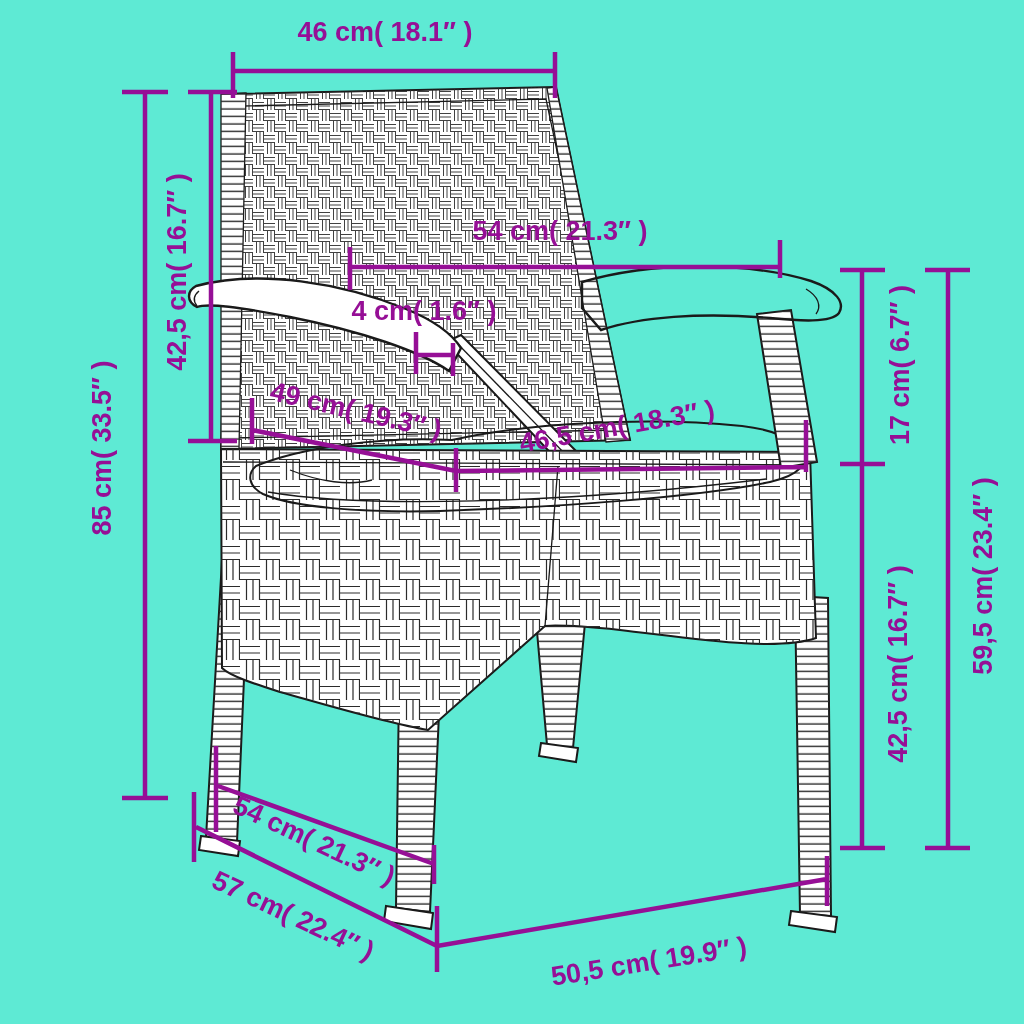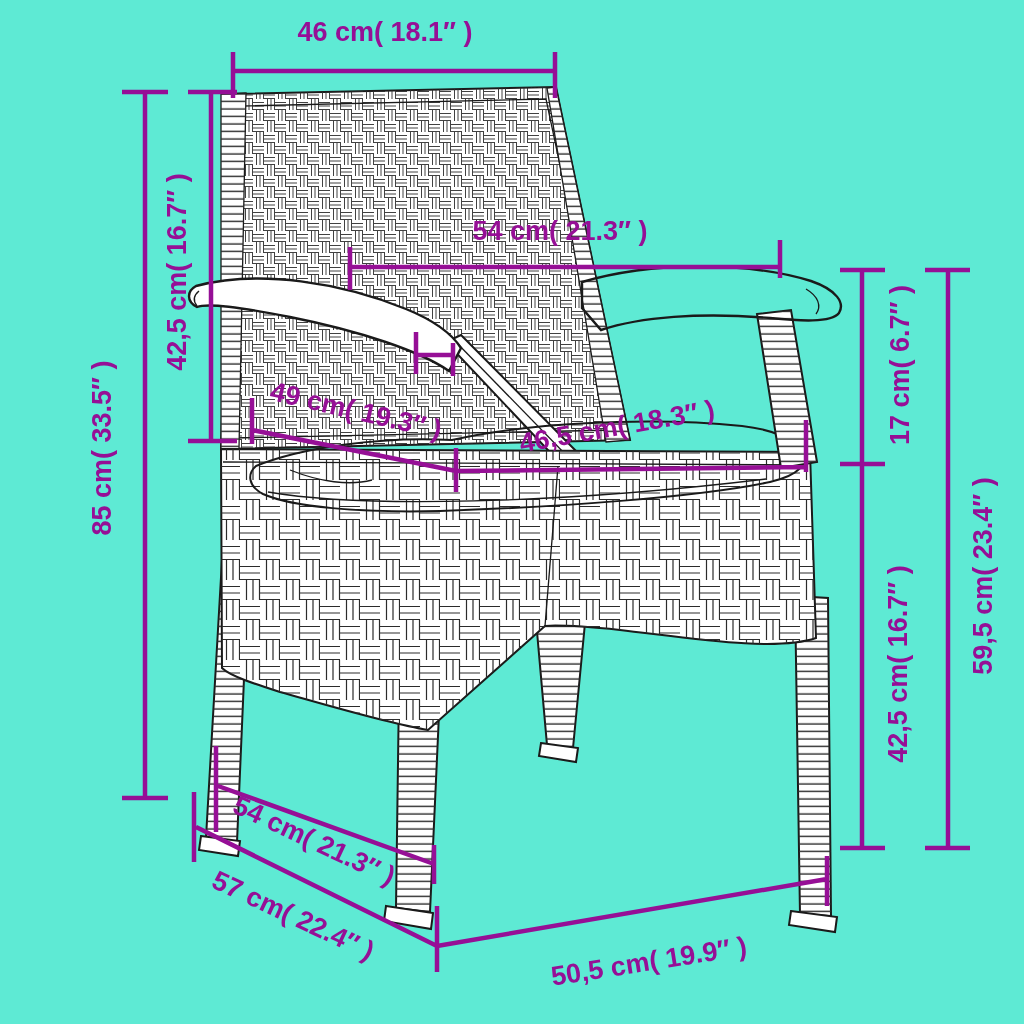--- a/index.html
+++ b/index.html
@@ -173,20 +173,21 @@
   </svg>
 
   <div class="lbl" style="left:385px;top:32px;transform:translate(-50%,-50%);">46 cm( 18.1″ )</div>
 
   <div class="lbl" style="left:177px;top:272px;transform:translate(-50%,-50%) rotate(-90deg);">42,5 cm( 16.7″ )</div>
 
   <div class="lbl" style="left:102px;top:448px;transform:translate(-50%,-50%) rotate(-90deg);">85 cm( 33.5″ )</div>
 
   <div class="lbl" style="left:560px;top:231px;transform:translate(-50%,-50%);">54 cm( 21.3″ )</div>
 
+  <div class="lbl" style="left:424px;top:311px;transform:translate(-50%,-50%);">4 cm( 1.6″ )</div>
 
   <div class="lbl" style="left:356px;top:411px;transform:translate(-50%,-50%) rotate(13deg);">49 cm( 19.3″ )</div>
 
   <div class="lbl" style="left:617px;top:427px;transform:translate(-50%,-50%) rotate(-10deg);">46,5 cm( 18.3″ )</div>
 
   <div class="lbl" style="left:900px;top:365px;transform:translate(-50%,-50%) rotate(-90deg);">17 cm( 6.7″ )</div>
 
   <div class="lbl" style="left:898px;top:664px;transform:translate(-50%,-50%) rotate(-90deg);">42,5 cm( 16.7″ )</div>
 
   <div class="lbl" style="left:983px;top:576px;transform:translate(-50%,-50%) rotate(-90deg);">59,5 cm( 23.4″ )</div>

